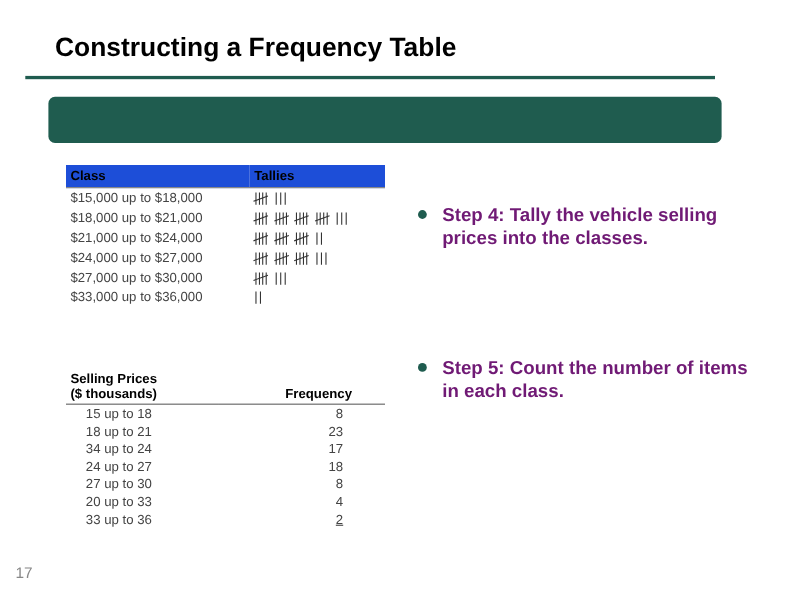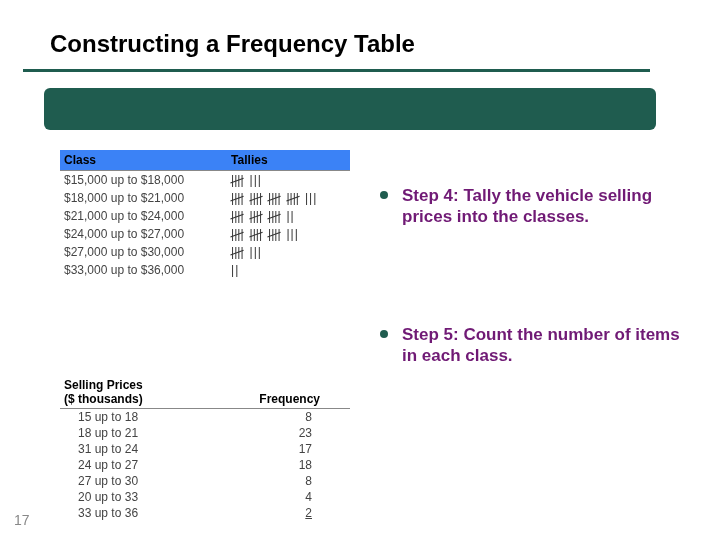--- a/index.html
+++ b/index.html
@@ -61,21 +61,21 @@
     border-collapse: collapse;
     width: 100%;
     font-size: 12px;
   }
   .tbl1 th {
     text-align: left;
     font-weight: bold;
     padding: 3px 4px 3px 4px;
     border-bottom: 1px solid #888;
     color: #000;
-    background: #3b82f6;
+    background: #1d4ed8;
     margin-top: 40px;
   }
   .tbl1 td {
     padding: 2px 4px;
     color: #444;
     white-space: nowrap;
   }
   .tbl1 .tally-cell {
     font-family: Arial, sans-serif;
     letter-spacing: 0px;
@@ -103,21 +103,20 @@
   .tally-loose {
     letter-spacing: 1px;
   }
 
   
   .tbl2 {
     position: absolute;
     left: 60px;
     top: 335px;
     width: 290px;
-    margin-top: 41px;
   }
   .tbl2 table {
     border-collapse: collapse;
     width: 100%;
     font-size: 12px;
   }
   .tbl2 th {
     text-align: left;
     font-weight: bold;
     padding: 2px 4px;
@@ -249,21 +248,21 @@
     <tbody id="tbl2-body">
         <tr>
           <td class="range">15 up to 18</td>
           <td class="freq">8</td>
         </tr>
         <tr>
           <td class="range">18 up to 21</td>
           <td class="freq">23</td>
         </tr>
         <tr>
-          <td class="range">31 up to 24</td>
+          <td class="range">34 up to 24</td>
           <td class="freq">17</td>
         </tr>
         <tr>
           <td class="range">24 up to 27</td>
           <td class="freq">18</td>
         </tr>
         <tr>
           <td class="range">27 up to 30</td>
           <td class="freq">8</td>
         </tr>

